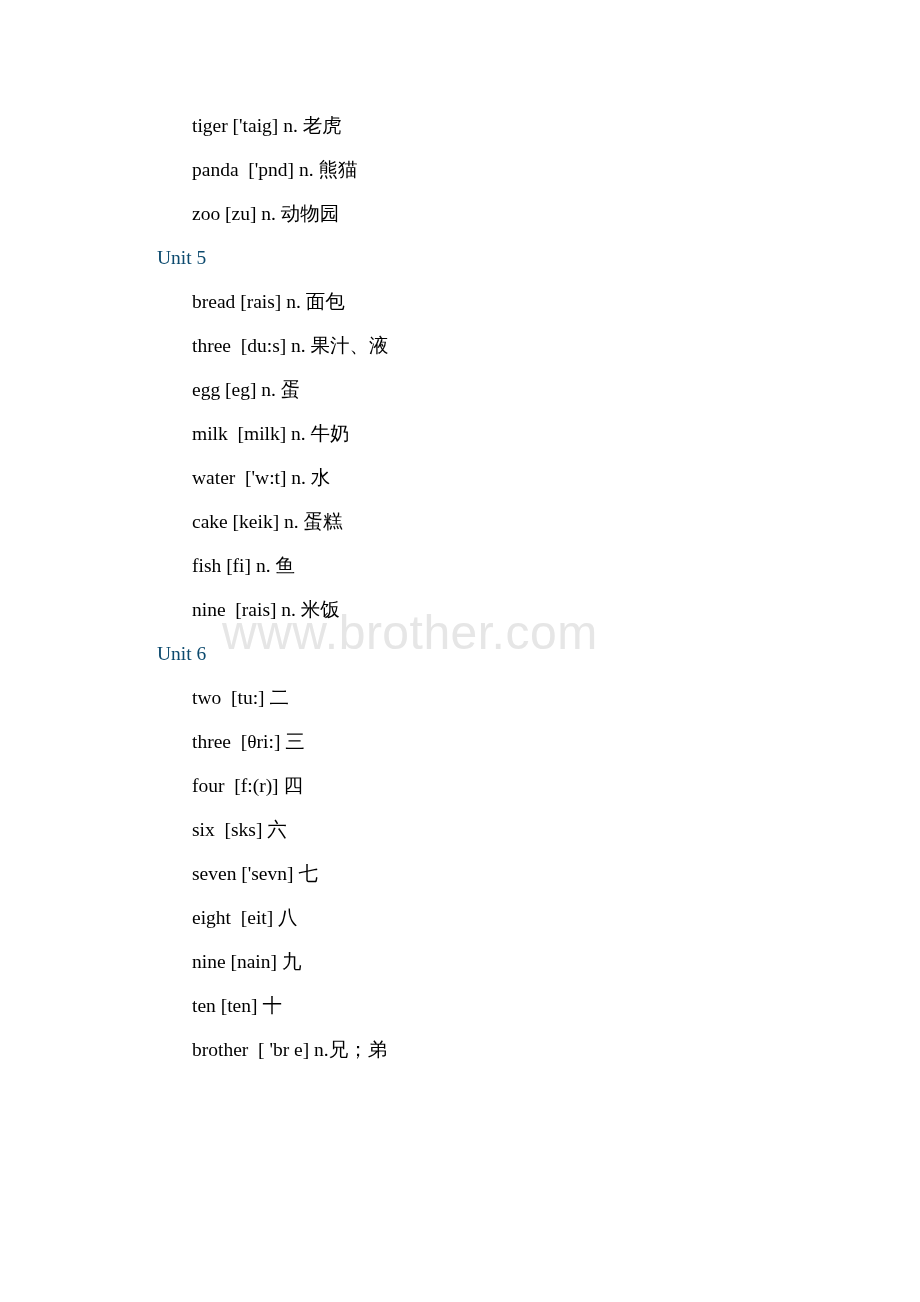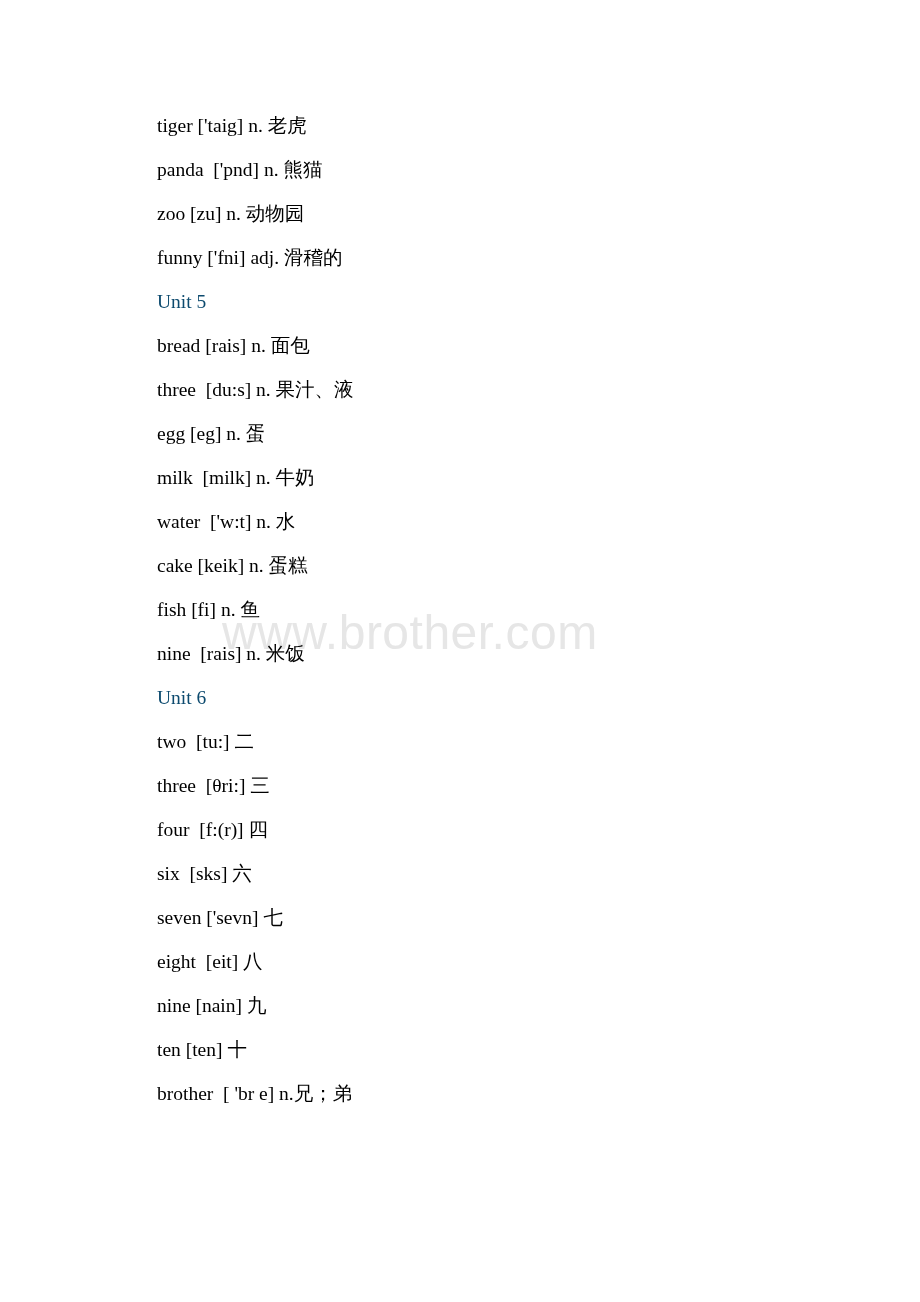--- a/index.html
+++ b/index.html
@@ -42,41 +42,41 @@
     top: 104px;
     width: 700px;
     z-index: 2;
   }
   .entry-line {
     height: 44px;
     line-height: 44px;
     font-size: 19.5px;
     white-space: pre;
     color: #000000;
+    margin-left: 35px;
   }
   .unit-line {
     height: 44px;
     line-height: 44px;
     font-size: 19.5px;
     white-space: pre;
     color: #0c4a6e;
   }
 </style>
 </head>
 <body>
 
 <div id="page">
 
   <div id="watermark">www.brother.com</div>
 
   <div id="content">
       <div class="entry-line">tiger ['taig] n. 老虎</div>
       <div class="entry-line">panda  ['pnd] n. 熊猫</div>
       <div class="entry-line">zoo [zu] n. 动物园</div>
-      <div class="entry-line">funny ['fni] adj. 滑稽的</div>
       <div class="unit-line">Unit 5</div>
       <div class="entry-line">bread [rais] n. 面包</div>
       <div class="entry-line">three  [du:s] n. 果汁、液</div>
       <div class="entry-line">egg [eg] n. 蛋</div>
       <div class="entry-line">milk  [milk] n. 牛奶</div>
       <div class="entry-line">water  ['w:t] n. 水</div>
       <div class="entry-line">cake [keik] n. 蛋糕</div>
       <div class="entry-line">fish [fi] n. 鱼</div>
       <div class="entry-line">nine  [rais] n. 米饭</div>
       <div class="unit-line">Unit 6</div>

